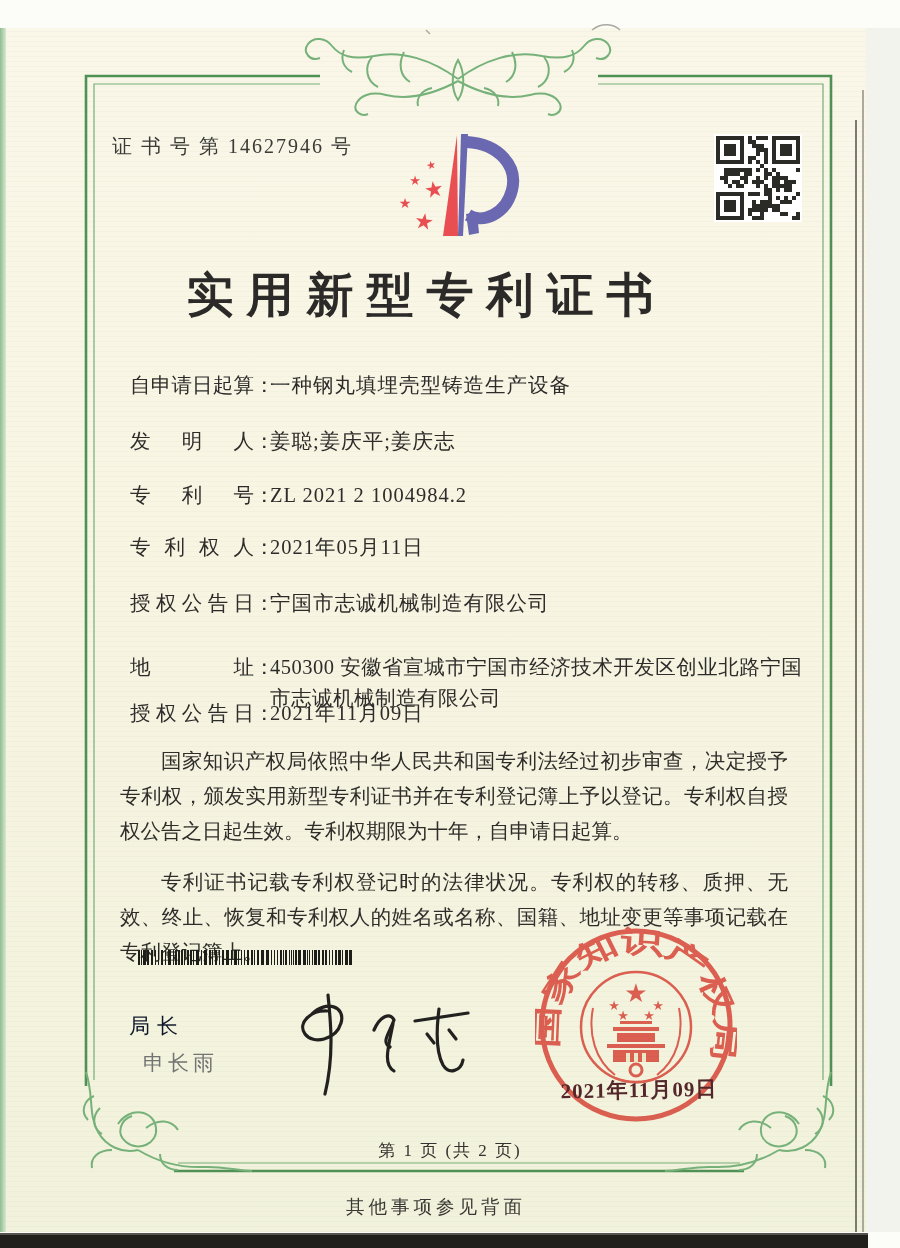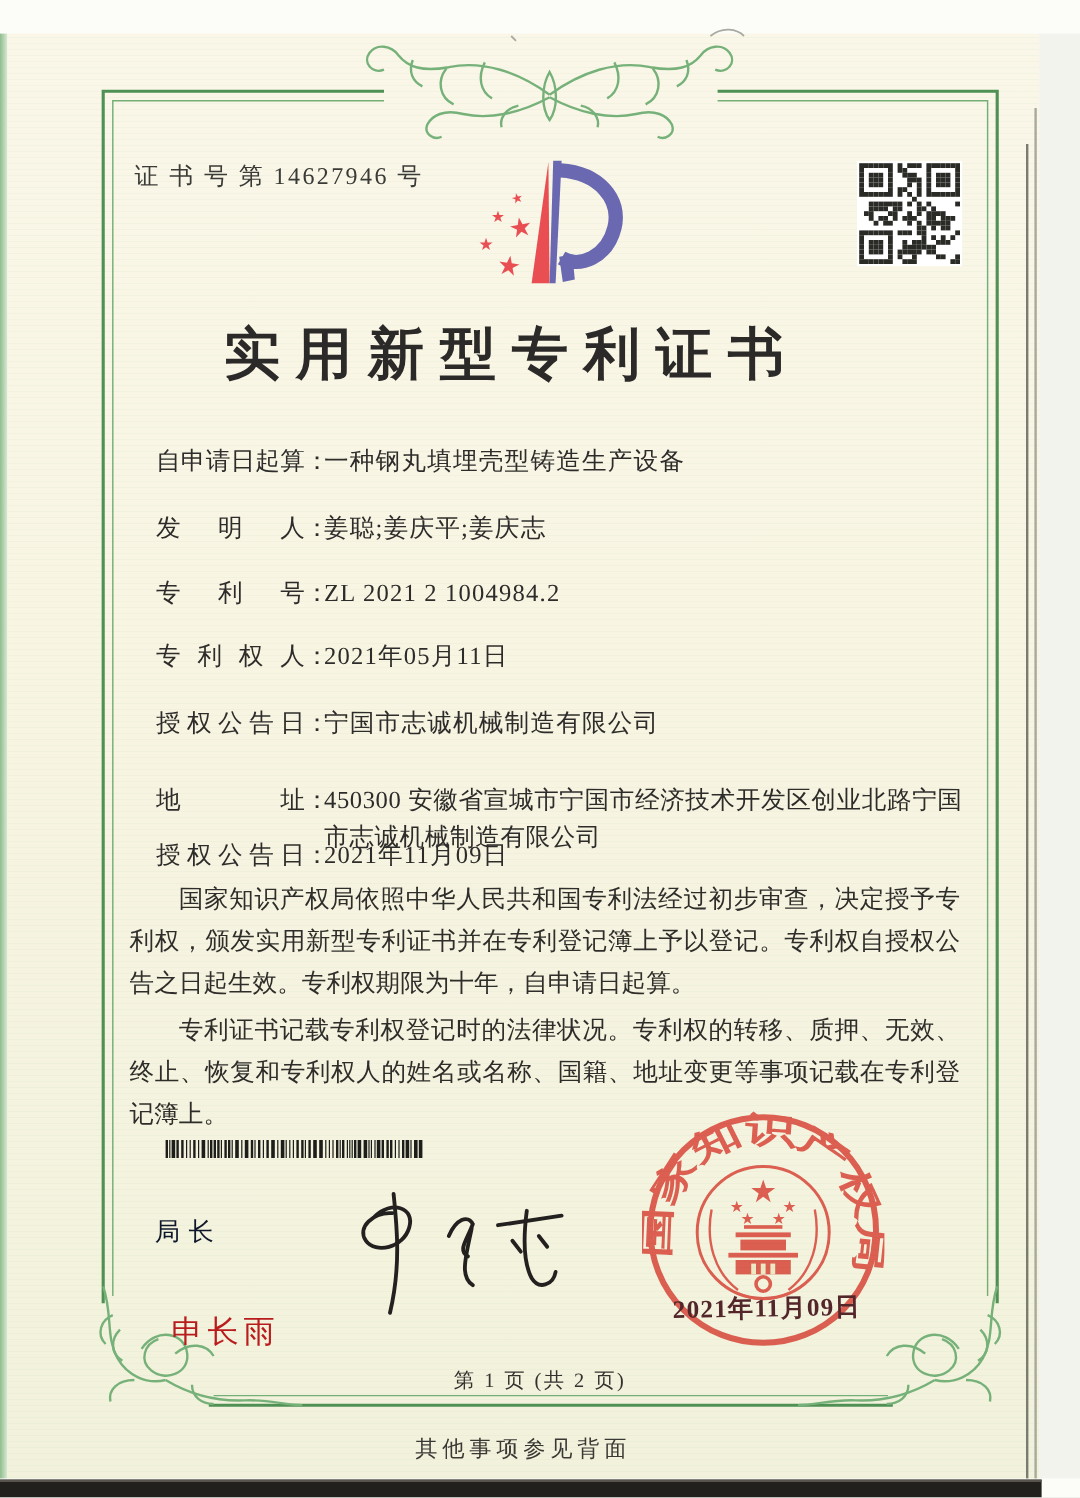--- a/index.html
+++ b/index.html
@@ -23,25 +23,25 @@
          letter-spacing:13px;text-indent:13px;color:#2c2a28;}
   .fields{left:130px;top:0;width:710px;}
   .frow{position:absolute;left:0;width:710px;font-size:20.5px;line-height:30px;white-space:nowrap;}
   .f-label{display:inline-block;width:124px;text-align:justify;text-align-last:justify;vertical-align:top;}
   .f-colon{display:inline-block;width:16px;vertical-align:top;}
   .f-value{display:inline-block;vertical-align:top;letter-spacing:1px;}
   .f-value.wrap{width:548px;white-space:normal;line-height:31px;letter-spacing:.5px;}
   .frow .pair2{position:absolute;left:330px;top:0;}
   .pair2 .f-label{width:112px;}
   .paras{left:104px;top:729px;width:700px;font-size:20.5px;line-height:35px;text-align:justify;color:#2f2d2a;}
-  .paras p{margin:4px;text-indent:2em;}
+  .paras p{margin:16px;text-indent:2em;font-family:Liberation Mono, monospace;}
   .barcode{left:138px;top:950px;width:218px;height:15px;font-size:0;}
   .barcode i{display:inline-block;height:100%;background:#1d1d1a;}
   .director-title{left:129px;top:1012px;font-size:21px;letter-spacing:7px;color:#0f172a;}
-  .director-name{left:143px;top:1092px;font-size:26px;letter-spacing:4px;color:#b91c1c;}
+  .director-name{left:143px;top:1049px;font-size:21px;letter-spacing:4px;color:#737373;}
   .seal-wrap{left:535px;top:924px;width:202px;height:202px;mix-blend-mode:multiply;opacity:.92;}
   .seal-date{left:548px;top:1076px;width:182px;text-align:center;font-size:21px;letter-spacing:1px;
              color:#53262a;transform:rotate(-1deg);font-weight:600;}
   .pageinfo{left:10px;width:880px;top:1139px;text-align:center;font-size:17px;letter-spacing:2px;color:#34322f;}
   .backnote{left:6px;width:860px;top:1194px;text-align:center;font-size:18.5px;letter-spacing:4px;color:#3a3834;}
   svg{display:block;}
 </style>
 </head>
 <body>
 

